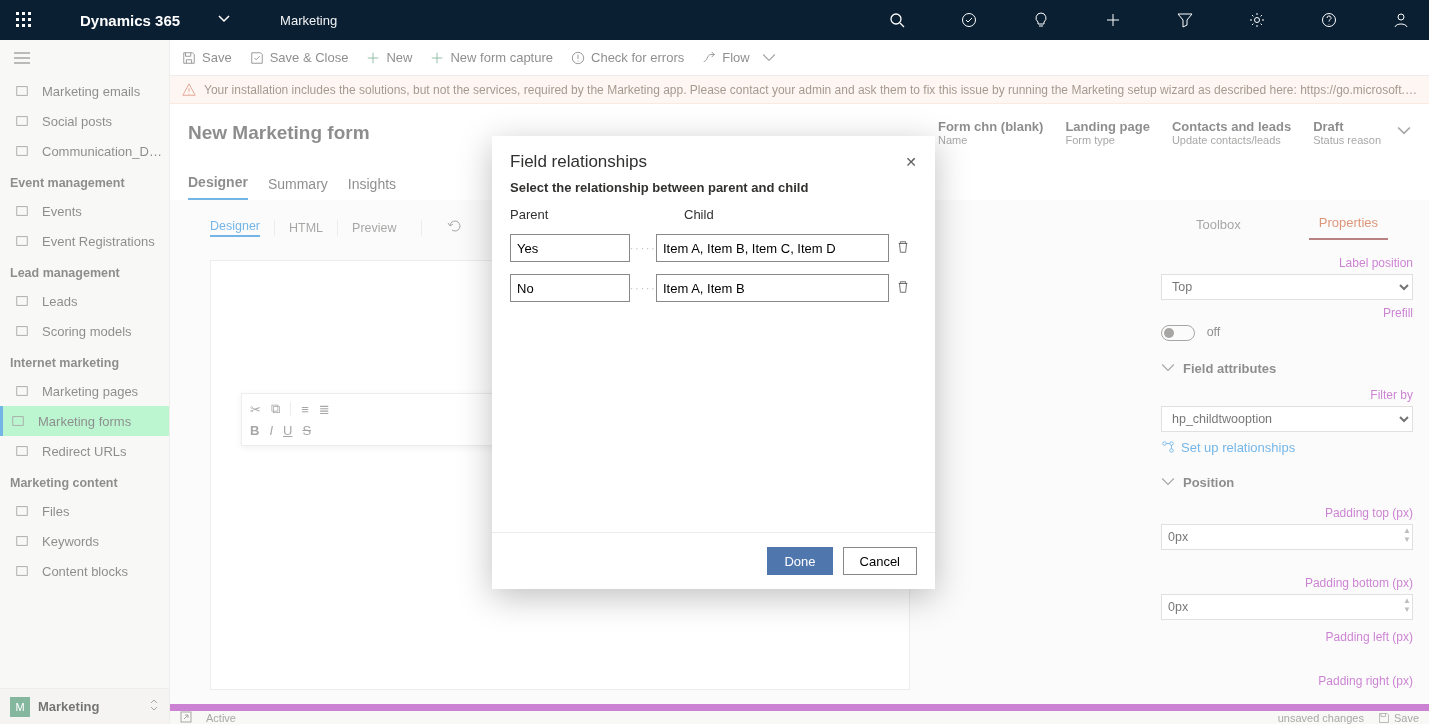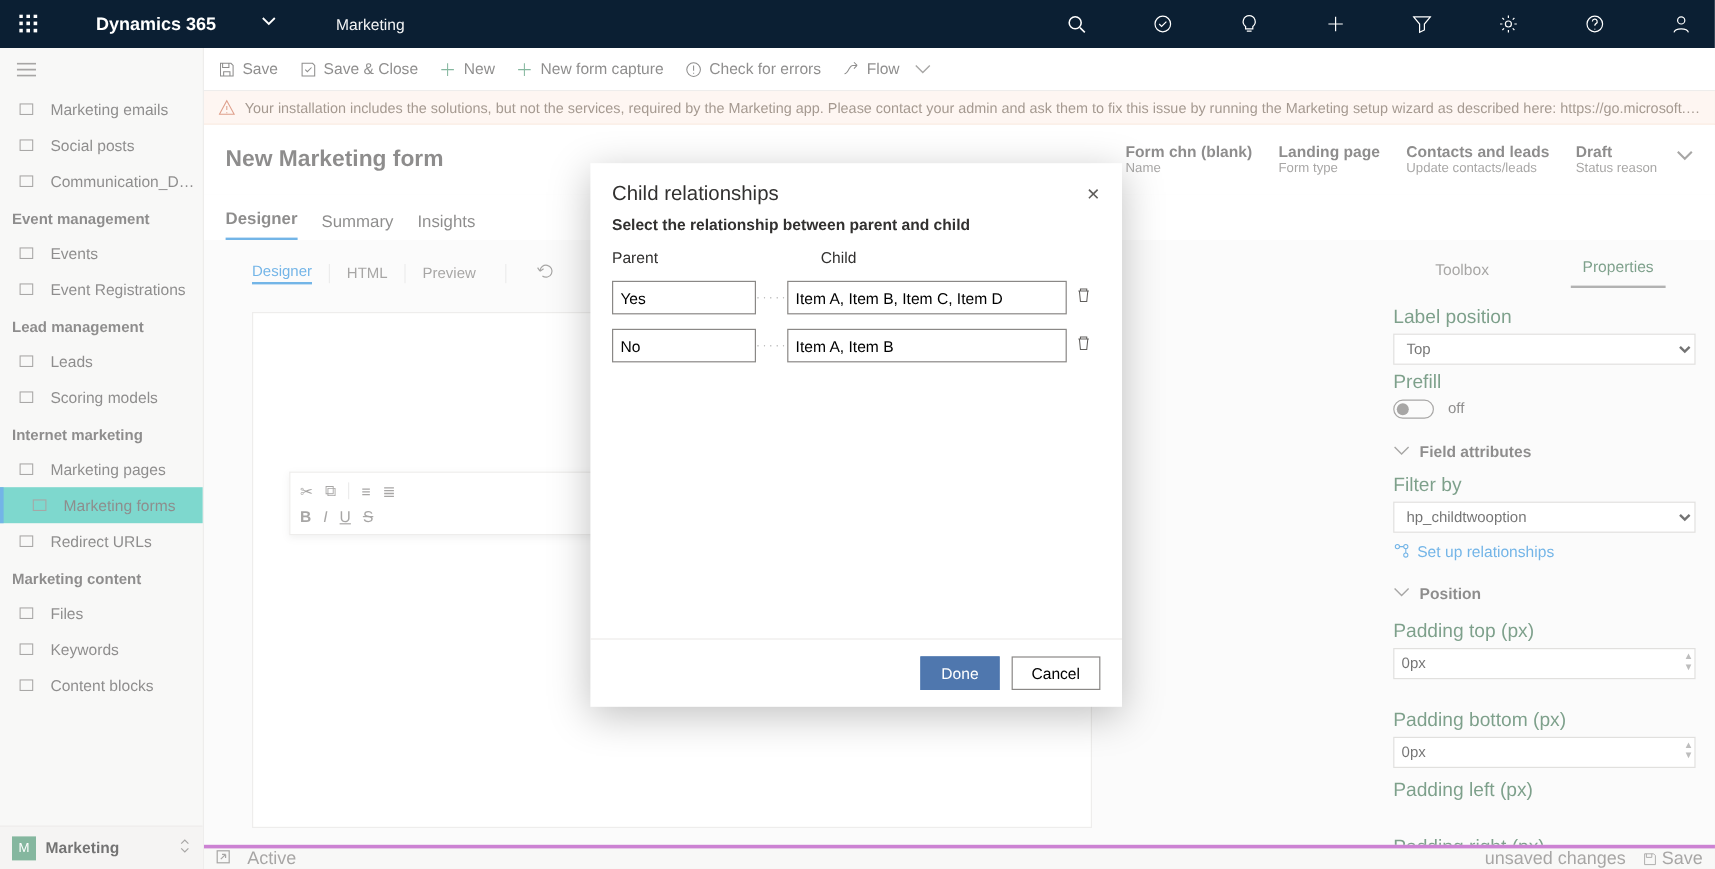--- a/index.html
+++ b/index.html
@@ -10,21 +10,21 @@
   .topbar .product { font-size:15px; font-weight:600; margin-left:8px; }
   .topbar .chev { margin-left:6px; }
   .topbar .area { font-size:13px; margin-left:18px; opacity:.95; }
   .topbar .spacer { flex:1;}
   .topbar .ticon { width:40px; height:40px; display:flex; align-items:center; justify-content:center; }
   .topbar svg { fill:#fff; }
   
   .leftnav { position:absolute; top:40px; left:0; width:170px; bottom:0; background:#F3F2F1; border-right:1px solid #E1DFDD; overflow:hidden; }
   .leftnav .hamburger { height:36px; display:flex; align-items:center; padding-left:14px; color:#333; }
   .leftnav .item { height:30px; display:flex; align-items:center; padding-left:14px; font-size:13px; color:#323130; cursor:pointer; gap:12px; }
-  .leftnav .item.active { background:#14b8a6; border-left:3px solid #0078D4; padding-left:22px; }
+  .leftnav .item.active { background:#86efac; border-left:3px solid #0078D4; padding-left:7px; }
   .leftnav .section { padding:10px 10px 6px 10px; font-size:12.5px; font-weight:600; color:#323130; }
   .leftnav .item .ic { width:16px; height:16px; color:#605E5C; display:flex; align-items:center; justify-content:center; }
   .leftnav .item .txt { white-space:nowrap; overflow:hidden; text-overflow:ellipsis; flex:1; }
   .leftnav .areaswitch { position:absolute; left:0; right:0; bottom:0; height:36px; background:#EDEBE9; border-top:1px solid #E1DFDD; display:flex; align-items:center; padding:0 10px; gap:8px; font-size:13px; }
   .leftnav .areaswitch .badge { width:20px; height:20px; background:#227D51; color:#fff; font-size:11px; display:flex; align-items:center; justify-content:center; }
   .leftnav .areaswitch .up { margin-left:auto; color:#605E5C; }
   
   .cmdbar { position:absolute; top:40px; left:170px; right:0; height:36px; background:#fff; border-bottom:1px solid #E1DFDD; display:flex; align-items:center; padding:0 12px; gap:18px; font-size:13px; color:#323130;}
   .cmdbar .cmd { display:flex; align-items:center; gap:6px; cursor:pointer; }
   .cmdbar .cmd svg { width:14px; height:14px; }
@@ -55,36 +55,36 @@
   .formblock .row { border:1px solid #999; margin:2px 0; padding:1px 2px; background:#fff;}
   .formblock .fieldchip { position:absolute; left:8px; top:46px; background:#3675B5; color:#fff; font-size:11px; padding:3px 7px; font-family:"Segoe UI"; }
   .formblock .sel { background:#C8DFFF; }
   .fmt-toolbar { position:absolute; top:132px; left:30px; width:270px; background:#fff; border:1px solid #E1DFDD; box-shadow:0 2px 6px rgba(0,0,0,.1); padding:4px; font-size:13px;}
   .fmt-toolbar .trow { display:flex; gap:10px; padding:3px 4px; align-items:center; color:#605E5C;}
   .fmt-toolbar .trow .sep2 { width:1px; height:14px; background:#ddd;}
   
   .rightpanel { position:absolute; top:0; right:12px; width:260px; bottom:0; font-size:13px; }
   .rptabs { height:40px; display:flex; align-items:flex-end; justify-content:space-around; }
   .rptabs .rtab { padding:8px 10px; cursor:pointer; color:#605E5C; }
-  .rptabs .rtab.active { color:#14532d; border-bottom:2px solid #737373; }
+  .rptabs .rtab.active { color:#c2410c; border-bottom:2px solid #7f1d1d; }
   .rpbody { padding:10px 4px; color:#323130; }
-  .rpbody .lbl { font-size:16px; color:#14532d; margin-bottom:4px; margin-top:6px; }
+  .rpbody .lbl { font-size:12px; color:#a21caf; margin-bottom:4px; margin-top:6px;text-align:right; }
   .rpbody select, .rpbody input.tb { width:100%; height:26px; border:1px solid #C8C6C4; background:#fff; font-size:12.5px; padding:0 6px;}
   .toggle { width:34px; height:16px; border:1px solid #605E5C; border-radius:10px; position:relative; display:inline-block; vertical-align:middle;}
   .toggle::after { content:""; width:10px; height:10px; background:#605E5C; border-radius:50%; position:absolute; top:2px; left:2px;}
   .sectionhdr { display:flex; align-items:center; gap:8px; font-weight:600; margin-top:14px; padding:6px 0;}
   .sectionhdr svg { width:14px; height:14px;}
   .link { color:#0078D4; cursor:pointer; display:flex; gap:6px; align-items:center; margin-top:8px;}
   .padgrid { display:flex; gap:20px; margin-top:4px;flex-direction:column;}
   .padgrid .pg { flex:1; }
   .spinner { position:relative; }
   .spinner input { width:100%; height:26px; border:1px solid #C8C6C4; padding:0 20px 0 6px; font-size:12.5px;}
   .spinner .arrows { position:absolute; right:2px; top:2px; display:flex; flex-direction:column; font-size:8px; color:#888; line-height:9px;}
   
-  .statusbar { position:absolute; left:170px; right:0; bottom:0; height:20px; background:#F3F2F1; border-top:3px solid #a21caf; display:flex; align-items:center; padding:0 10px; font-size:15px; color:#605E5C; gap:14px;}
+  .statusbar { position:absolute; left:170px; right:0; bottom:0; height:20px; background:#F3F2F1; border-top:7px solid #a21caf; display:flex; align-items:center; padding:0 10px; font-size:11px; color:#605E5C; gap:14px;}
   .statusbar .right { margin-left:auto; display:flex; gap:14px; align-items:center;}
   
   .overlay { position:absolute; top:40px; left:0; right:0; bottom:0; background:rgba(255,255,255,.45); }
   .modal { position:absolute; top:136px; left:492px; width:443px; height:453px; background:#fff; box-shadow:0 8px 32px rgba(0,0,0,.25); display:flex; flex-direction:column; }
   .modal .mhdr { padding:16px 18px 8px 18px; display:flex; align-items:center; }
   .modal .mhdr .mtitle { font-size:17px; color:#323130; }
   .modal .mhdr .mclose { margin-left:auto; color:#605E5C; cursor:pointer; font-size:14px;}
   .modal .msub { padding:0 18px; font-size:13px; font-weight:600; color:#323130; margin-bottom:12px;}
   .modal .mcols { padding:0 18px; display:flex; gap:14px; font-size:13px; color:#323130;}
   .modal .mcols .col { display:flex; flex-direction:column; }
@@ -487,21 +487,21 @@
           <path d="M2 2h10l2 2v10H2z M4 2v4h6V2" stroke="#605E5C" fill="none"></path>
         </svg>
       <span>Save</span>
     </span>
   </div>
 </div>
 
 <div class="overlay"></div>
 <div class="modal">
   <div class="mhdr">
-    <div class="mtitle">Child relationships</div>
+    <div class="mtitle">Field relationships</div>
     <div class="mclose">✕</div>
   </div>
   <div class="msub">Select the relationship between parent and child</div>
   <div class="mcols">
     <div class="col parent">
         <span>Parent</span>
       </div>
     <div style="width:26px"></div>
     <div class="col child">
         <span>Child</span>

